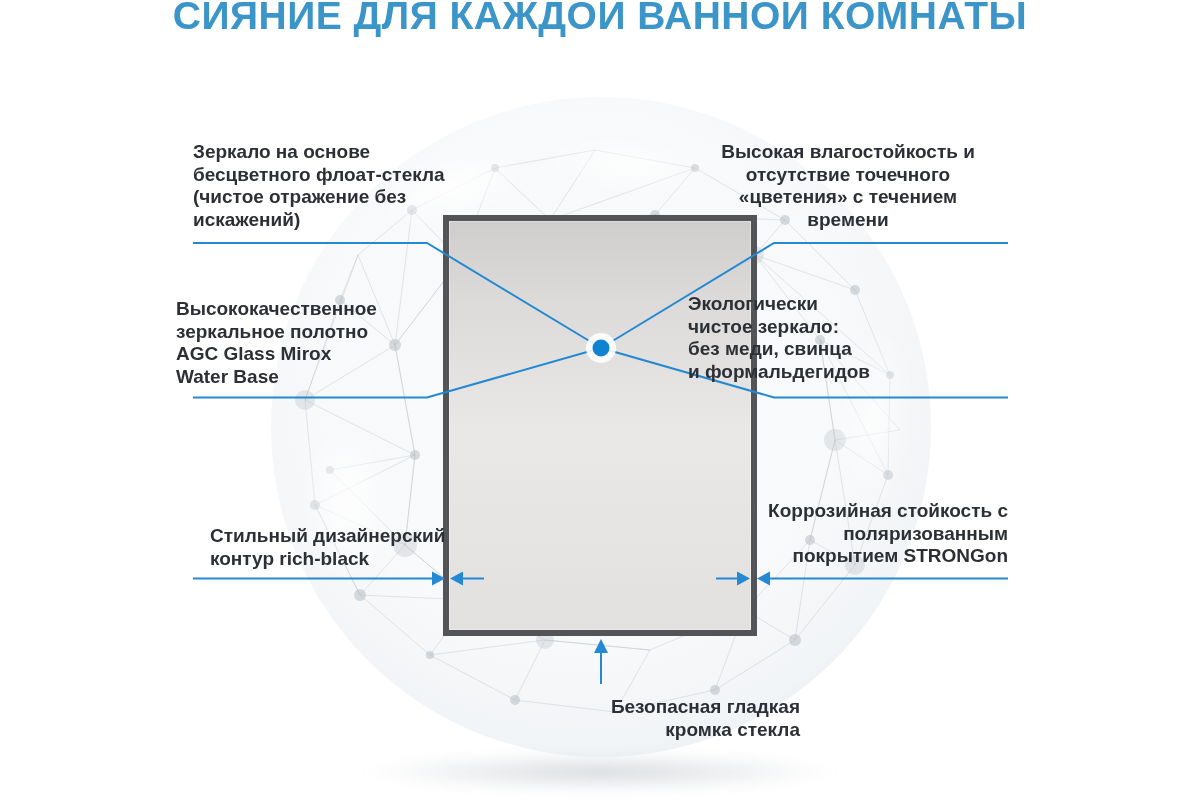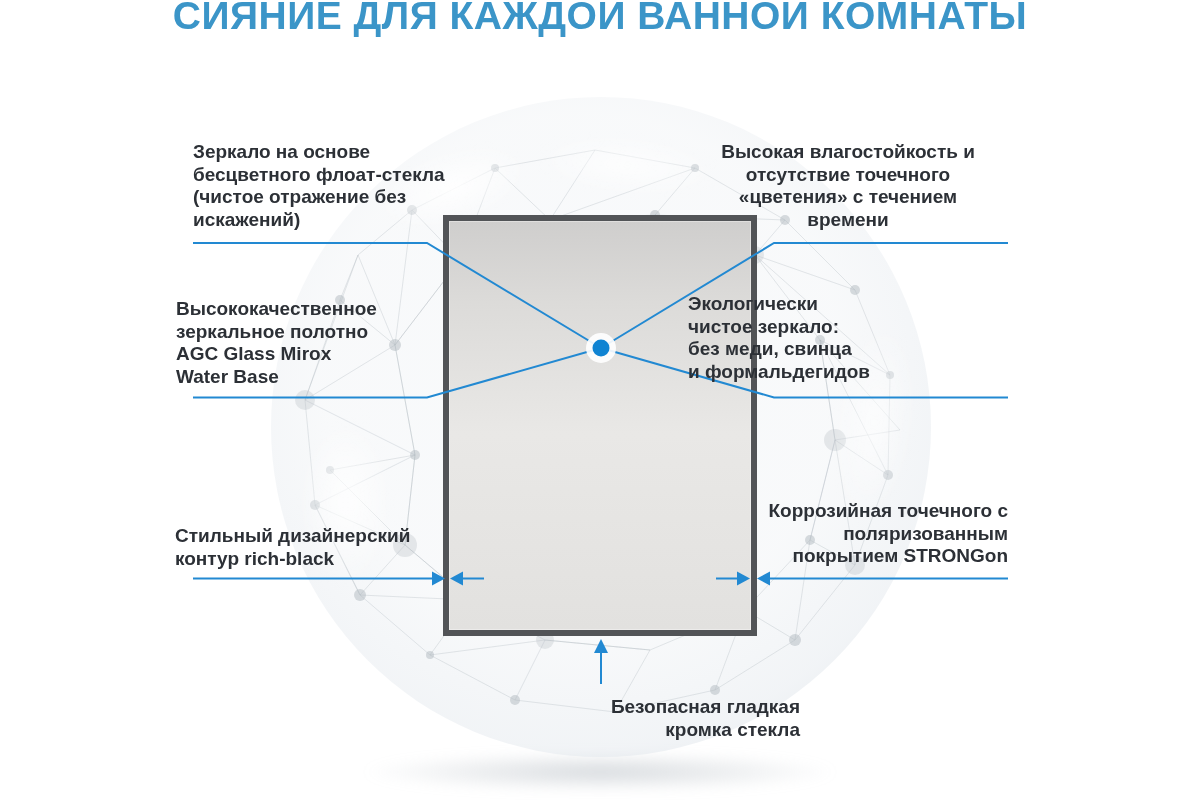--- a/index.html
+++ b/index.html
@@ -56,21 +56,21 @@
   .arrow{fill:var(--accent);stroke:none;}
   .halo{fill:#ffffff;fill-opacity:.9;}
   .dot{fill:var(--dot);}
   
   .label{
     position:absolute;font-size:19px;font-weight:700;line-height:22.5px;
     color:var(--text);white-space:pre-line;
   }
   .lab-tl{left:193px;top:141px;width:300px;text-align:left;}
   .lab-ml{left:176px;top:298px;width:300px;text-align:left;}
-  .lab-bl{left:175px;top:525px;width:300px;text-align:left;}
+  .lab-bl{left:210px;top:525px;width:300px;text-align:left;}
   .lab-tr{right:192px;top:141px;width:320px;text-align:center;}
   .lab-mr{right:192px;top:293px;width:320px;text-align:left;}
   .lab-br{right:192px;top:500px;width:320px;text-align:right;}
   .lab-bc{left:400px;top:696px;width:400px;text-align:right;}
 </style>
 </head>
 <body>
 
 <div class="sphere-shadow"></div>
 <div class="sphere"></div>
@@ -165,17 +165,17 @@
 <div class="label lab-bl">Стильный дизайнерский
 контур rich-black</div>
 <div class="label lab-tr">Высокая влагостойкость и
 отсутствие точечного
 «цветения» с течением
 времени</div>
 <div class="label lab-mr">Экологически
 чистое зеркало:
 без меди, свинца
 и формальдегидов</div>
-<div class="label lab-br">Коррозийная точечного с
+<div class="label lab-br">Коррозийная стойкость с
 поляризованным
 покрытием STRONGon</div>
 <div class="label lab-bc">Безопасная гладкая
 кромка стекла</div>
 
 </body></html>

